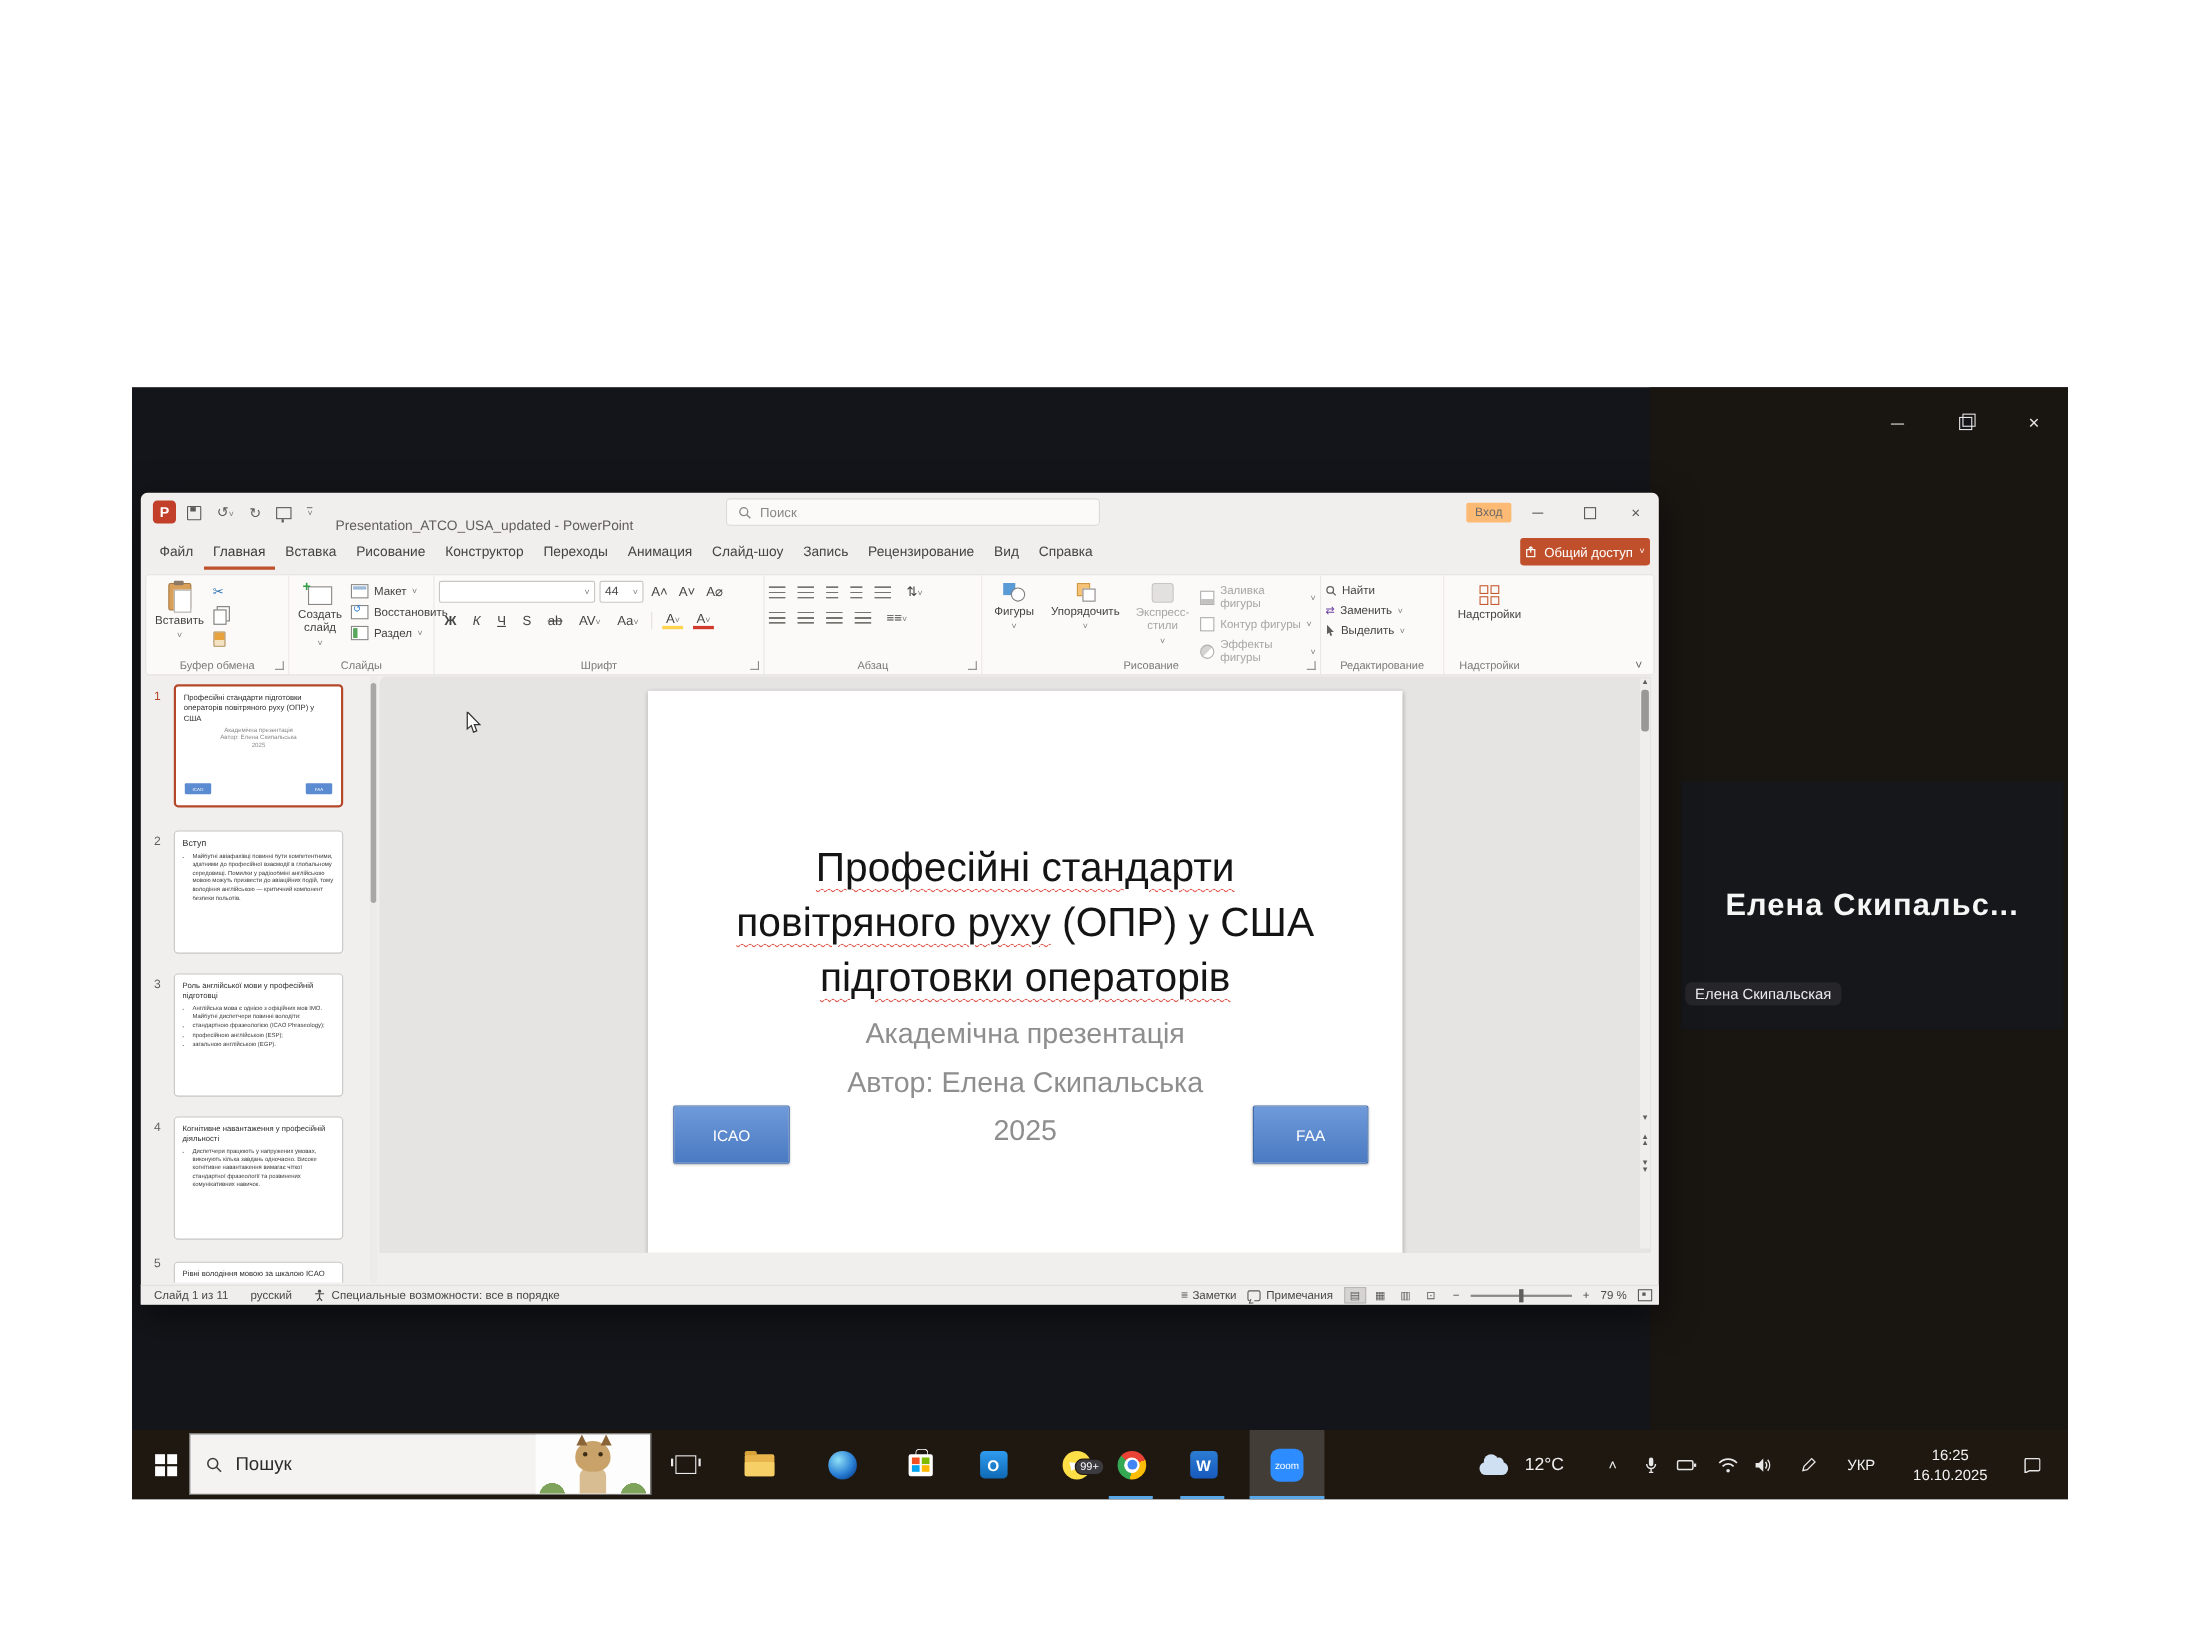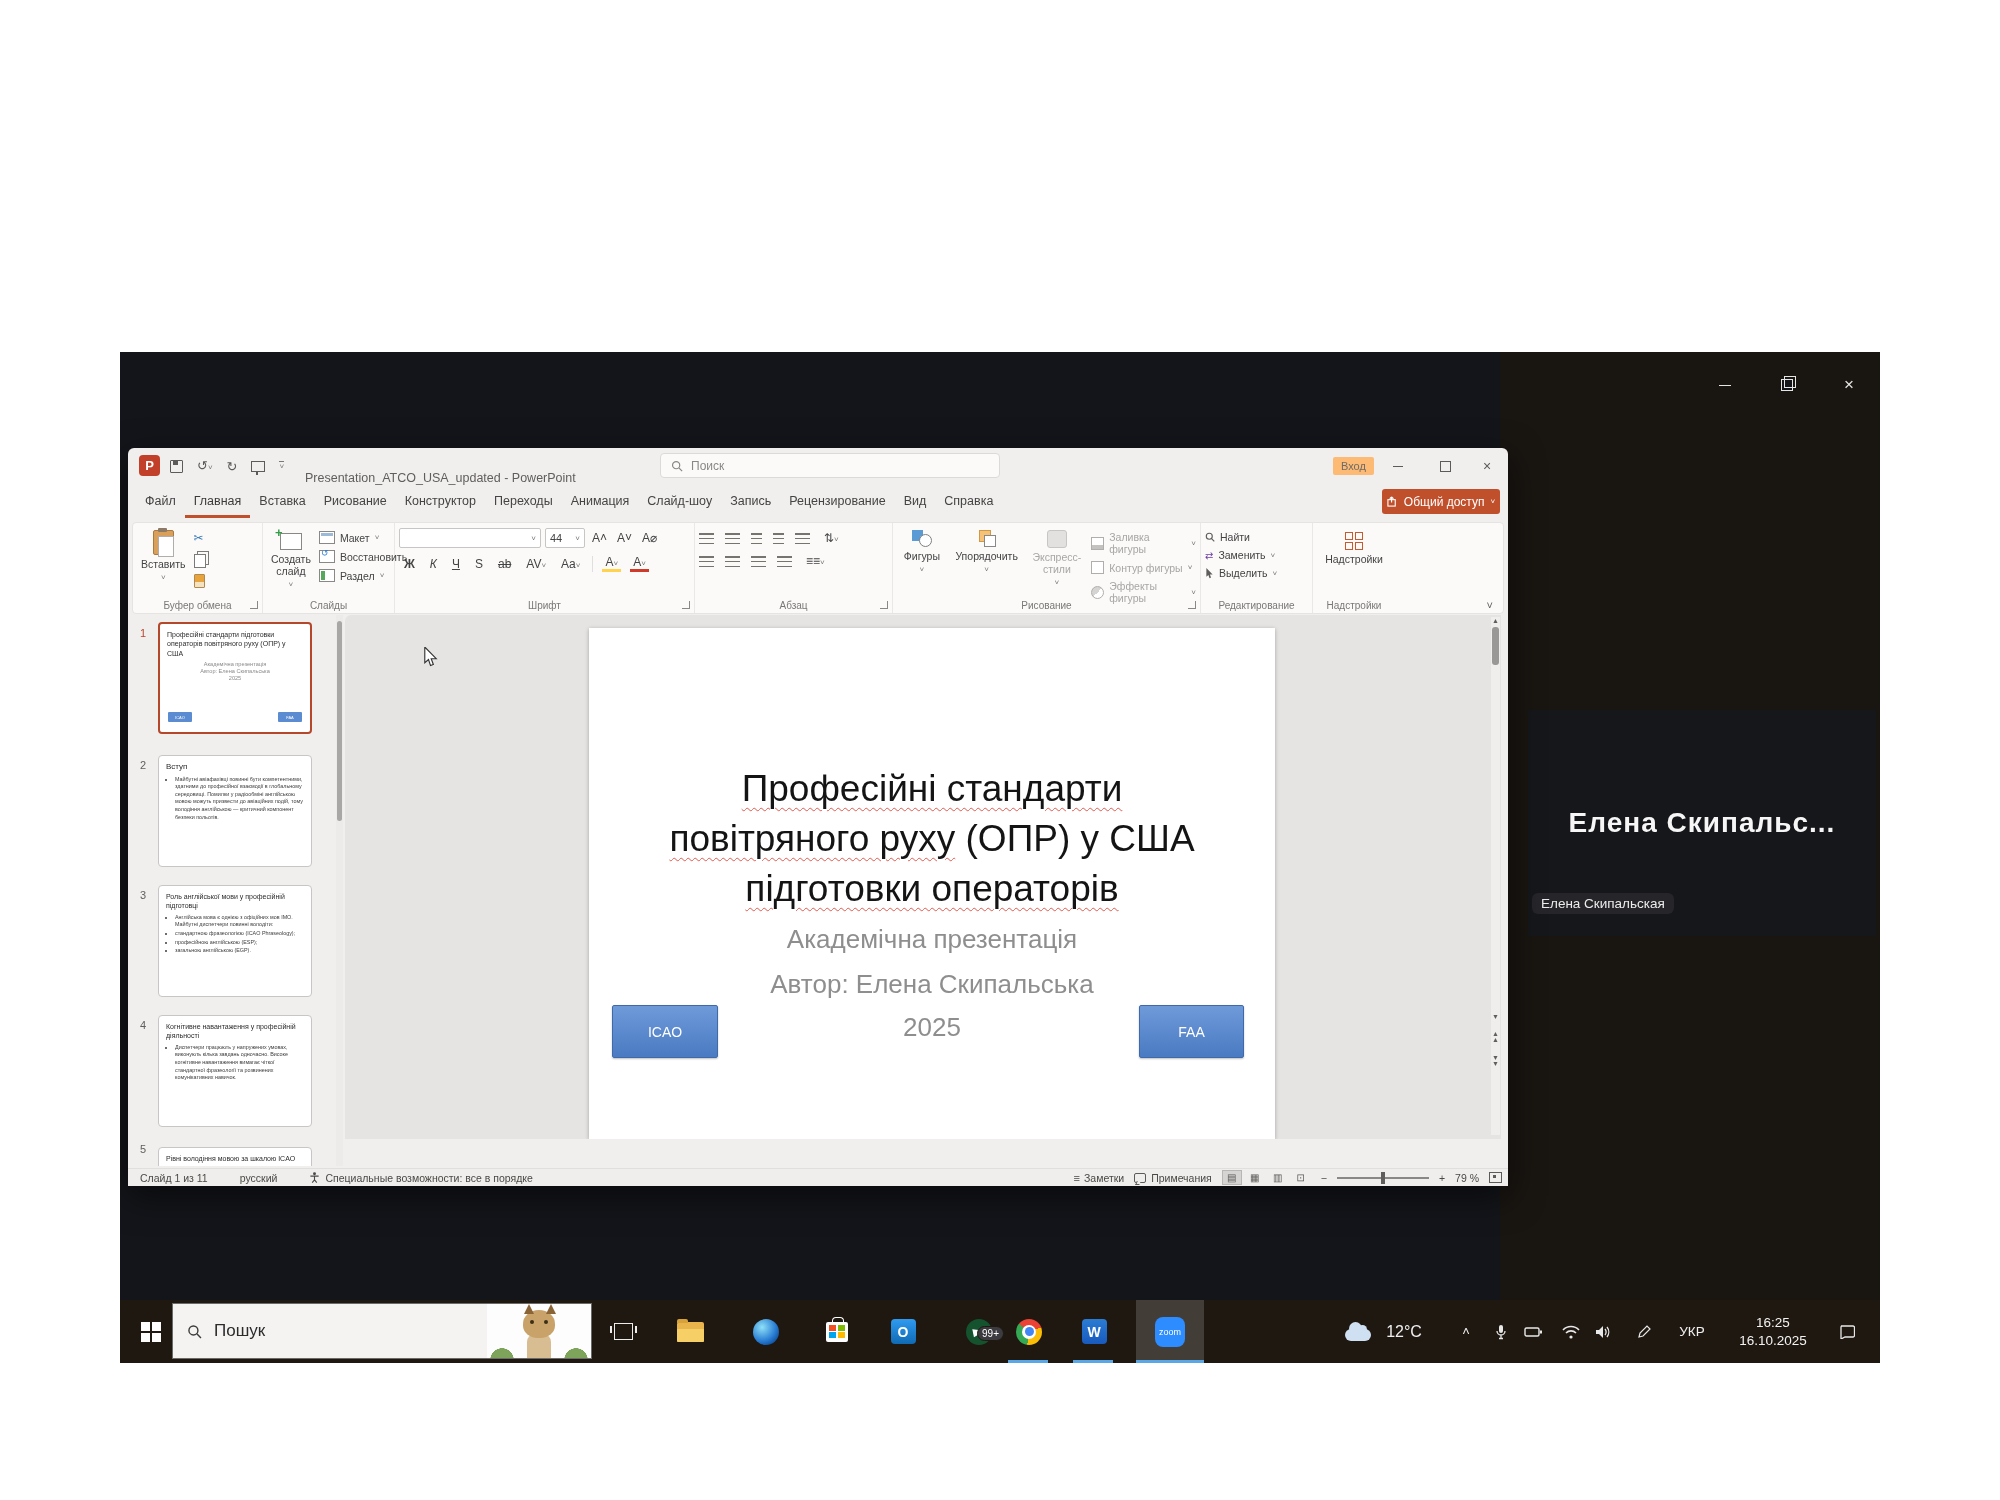--- a/index.html
+++ b/index.html
@@ -101,21 +101,21 @@
   .stitle{position:absolute;left:20px;right:20px;top:136px;text-align:center;color:#141414;font-size:37px;line-height:50px;font-weight:400}
   .wavy{text-decoration:underline;text-decoration-style:wavy;text-decoration-color:#e05a4e;text-decoration-thickness:1px;text-underline-offset:6px}
   .ssub{position:absolute;left:0;right:0;text-align:center;color:#8e8e8e;font-size:26px}
   .sbtn{position:absolute;width:104px;height:51px;background:linear-gradient(#6f9ada,#4a7ac2);border:1px solid #3f69a8;border-radius:2px;color:#fff;font-size:14px;display:flex;align-items:center;justify-content:center;box-shadow:0 1px 2px rgba(0,0,0,.25)}
   .vscroll{position:absolute;right:1px;top:2px;width:9px;height:518px;background:#f0eeec;font-size:7px;color:#605e5c;text-align:center}
   .vscroll .thumb{position:absolute;left:1px;top:10px;width:7px;height:38px;background:#9a9896;border-radius:3px}
   .varrow{position:absolute;left:0;width:9px;line-height:8px}
 
   .notesbar{position:absolute;left:217px;top:693px;width:1156px;height:25px;background:#fcfbfa;border-top:1px solid #e1dfdd;display:flex;align-items:center;color:#605e5c;font-size:12.5px;padding-left:9px;box-sizing:border-box}
   .statusbar{position:absolute;left:0;top:720px;width:1380px;height:18px;background:#f0eeec;border-top:1px solid #e1dfdd;font-size:10.5px;color:#4a4946;display:flex;align-items:center;justify-content:space-between;box-sizing:border-box;padding:0 6px 0 12px}
-  .sbleft{display:flex;align-items:flex-start;gap:32px}
+  .sbleft{display:flex;align-items:flex-start;gap:20px}
   .sbright{display:flex;align-items:center;gap:10px}
   .viewbtn{width:20px;height:15px;display:flex;align-items:center;justify-content:center;font-size:10px;color:#5c5b59}
   .viewbtn.sel{background:#d6d4d2;border:1px solid #b8b6b4;box-sizing:border-box}
   .zslider{width:92px;height:2px;background:#8a8886;position:relative}
   .zslider .zthumb{position:absolute;left:44px;top:-5px;width:4px;height:12px;background:#605e5c}
   .ic-bubble{width:10px;height:8px;border:1.2px solid #5c5b59;border-radius:2px;position:relative}
   .ic-bubble::after{content:"";position:absolute;left:1px;bottom:-3px;width:3px;height:3px;background:#f0eeec;border-left:1.2px solid #5c5b59;border-bottom:1.2px solid #5c5b59;transform:skewX(-20deg)}
   .ic-fit{width:11px;height:9px;border:1.2px solid #5c5b59;position:relative}
   .ic-fit::after{content:"";position:absolute;left:3px;top:2px;width:3px;height:3px;background:#5c5b59}
 
@@ -137,21 +137,21 @@
   .lynx .eye1{left:43px}.lynx .eye2{left:57px}
   .ic-folder{width:27px;height:20px;background:#e9b44c;border-radius:2px;position:relative}
   .ic-folder::before{content:"";position:absolute;left:0;top:-3px;width:11px;height:4px;background:#d8a23a;border-radius:2px 2px 0 0}
   .ic-folder::after{content:"";position:absolute;left:0;bottom:0;width:27px;height:13px;background:#f7cf67;border-radius:1px}
   .ic-edge{width:26px;height:26px;border-radius:50%;background:radial-gradient(circle at 35% 32%,#8fe0f7,#2a7fd4 55%,#0f4f9e 80%)}
   .ic-store{width:22px;height:20px;background:#fff;border-radius:2px;position:relative;display:grid;grid-template-columns:7px 7px;grid-template-rows:6px 6px;gap:1.5px;align-content:center;justify-content:center}
   .ic-store::before{content:"";position:absolute;left:6px;top:-5px;width:10px;height:5px;border:1.6px solid #fff;border-bottom:none;border-radius:4px 4px 0 0}
   .ic-store span:nth-child(1){background:#f25022}.ic-store span:nth-child(2){background:#7fba00}
   .ic-store span:nth-child(3){background:#00a4ef}.ic-store span:nth-child(4){background:#ffb900}
   .ic-outlook{width:25px;height:25px;border-radius:4px;background:linear-gradient(#2f9bf0,#0f6ab4);color:#fff;font-weight:700;font-size:14px;display:flex;align-items:center;justify-content:center}
-  .ic-telegram{width:26px;height:26px;border-radius:50%;background:#14532d;position:relative}
+  .ic-telegram{width:26px;height:26px;border-radius:50%;background:#fde047;position:relative}
   .ic-telegram::before{content:"";position:absolute;left:7px;top:9px;width:0;height:0;border-left:12px solid #fff;border-top:4px solid transparent;border-bottom:4px solid transparent;transform:rotate(-12deg)}
   .badge{position:absolute;right:-12px;bottom:4px;background:#3b3b40;color:#fff;font-size:10px;border-radius:8px;padding:1px 4px;border:1px solid #1f1811}
   .ic-chrome{width:26px;height:26px;border-radius:50%;background:conic-gradient(from -50deg,#ea4335 0 33%,#fbbc05 0 66%,#34a853 0 100%);position:relative}
   .ic-chrome::before{content:"";position:absolute;left:6px;top:6px;width:14px;height:14px;background:#fff;border-radius:50%}
   .ic-chrome::after{content:"";position:absolute;left:8.5px;top:8.5px;width:9px;height:9px;background:#4285f4;border-radius:50%}
   .ic-word{width:25px;height:25px;border-radius:4px;background:linear-gradient(#2b7cd3,#185abd);color:#fff;font-weight:700;font-size:14px;display:flex;align-items:center;justify-content:center}
   .zoomtile{position:absolute;left:1016px;top:0;width:68px;height:63px;background:rgba(255,255,255,.16);display:flex;align-items:center;justify-content:center}
   .ic-zoom{width:30px;height:30px;border-radius:8px;background:#2d8cff;color:#fff;font-size:9px;display:flex;align-items:center;justify-content:center}
   .runline{position:absolute;bottom:0;height:3px;background:#5aa7e8}
   .ic-taskview{width:17px;height:15px;border:1.6px solid #ececec;position:relative}

